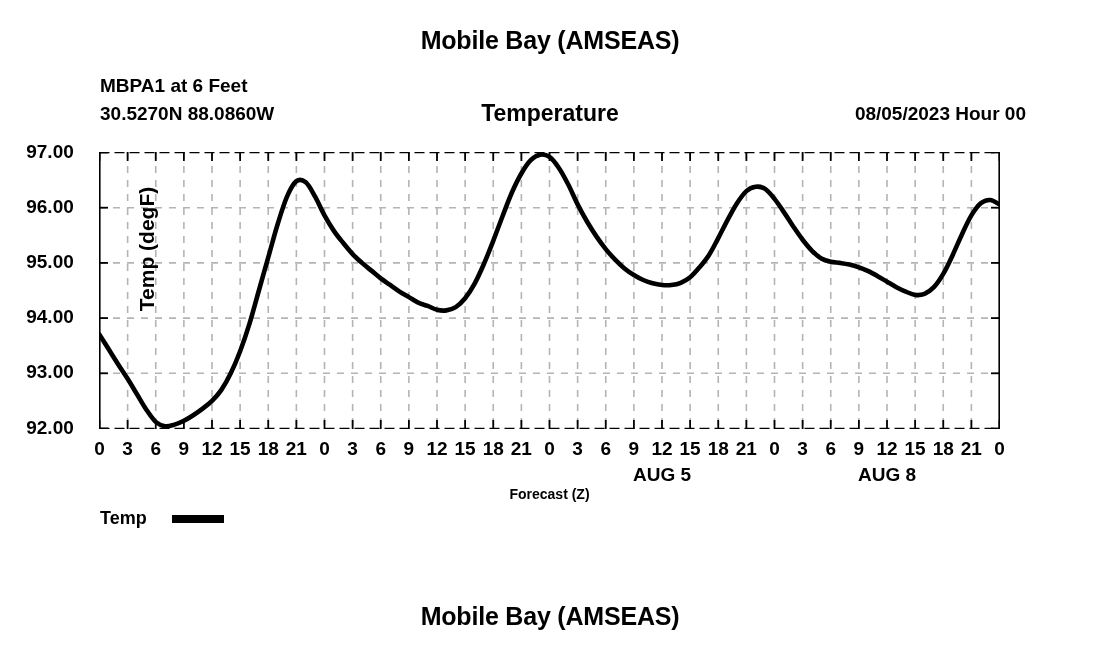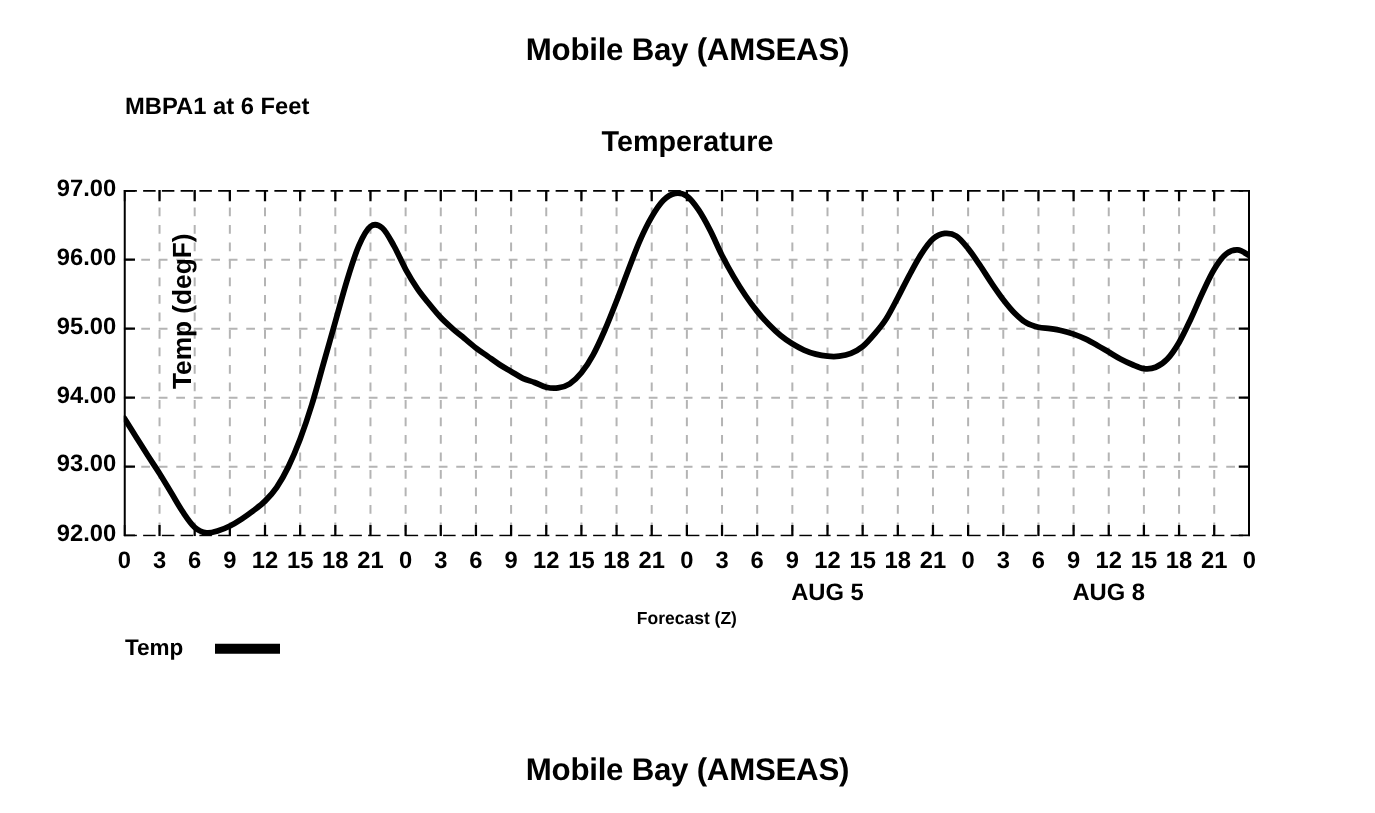--- a/index.html
+++ b/index.html
@@ -102,21 +102,21 @@
     transform-origin: 50% 50%;
     text-align: center;
     font-size: 21px;
     font-weight: bold;
     white-space: nowrap;
   }
   .y-tick-label {
     position: absolute;
     right: 0;
     width: 86px;
-    text-align: right;
+    text-align: center;
     font-size: 19px;
     font-weight: bold;
     white-space: nowrap;
   }
   #y-labels {
     position: absolute;
     left: -92px;
     top: 0;
     width: 86px;
     height: 277px;
@@ -185,21 +185,23 @@
   }
 </style>
 </head>
 <body>
 
 <div class="page">
 
   <div id="top-title">Mobile Bay (AMSEAS)</div>
 
   <div id="station-line">MBPA1 at 6 Feet</div>
+  <div id="coords-line">30.5270N  88.0860W</div>
   <div id="subtitle">Temperature</div>
+  <div id="run-time">08/05/2023 Hour 00</div>
 
   <div id="plot-area">
 
     <svg id="plot-svg" viewBox="0 0 901 277" preserveAspectRatio="none">
       <g id="grid-vertical">
           <line x1="28.625" x2="28.625" y1="0" y2="277" stroke="#b4b4b4" stroke-width="1.6" stroke-dasharray="7 7"></line>
           <line x1="56.75" x2="56.75" y1="0" y2="277" stroke="#b4b4b4" stroke-width="1.6" stroke-dasharray="7 7"></line>
           <line x1="84.875" x2="84.875" y1="0" y2="277" stroke="#b4b4b4" stroke-width="1.6" stroke-dasharray="7 7"></line>
           <line x1="113" x2="113" y1="0" y2="277" stroke="#b4b4b4" stroke-width="1.6" stroke-dasharray="7 7"></line>
           <line x1="141.125" x2="141.125" y1="0" y2="277" stroke="#b4b4b4" stroke-width="1.6" stroke-dasharray="7 7"></line>

